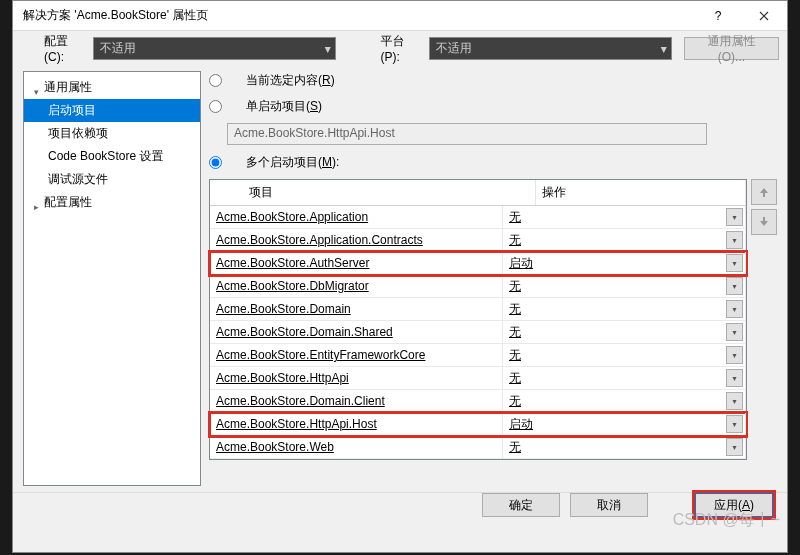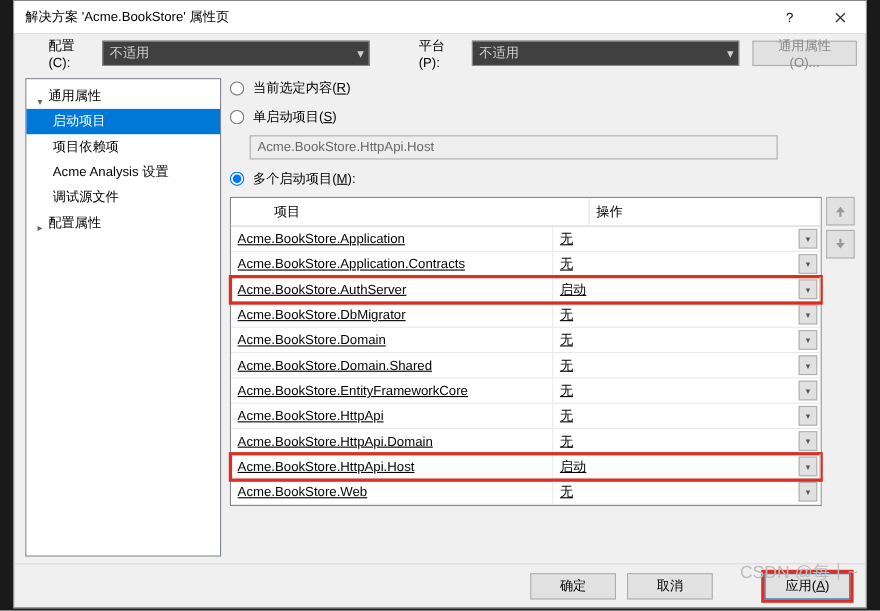--- a/index.html
+++ b/index.html
@@ -16,38 +16,38 @@
 .cfgbtn { height: 23px; background: #e1e1e1; border: 1px solid #adadad; color: #888; padding: 0 10px; display: flex; align-items: center; }
 .main { flex: 1; display: flex; padding: 6px 10px 6px 10px; gap: 8px; overflow: hidden; }
 .tree { width: 178px; border: 1px solid #828790; background: #fff; padding: 4px 0; }
 .tree-item { padding: 3px 6px 3px 24px; cursor: pointer; position: relative; }
 .tree-item.sel { background: #0078d7; color: #fff; }
 .tree-group { padding: 3px 6px 3px 10px; cursor: pointer; position: relative; display: flex; align-items: center; gap: 2px; }
 .tree-arrow { display: inline-block; width: 8px; height: 8px; }
 .tree-arrow.exp::before { content: "▾"; font-size: 9px; color: #666; }
 .tree-arrow.col::before { content: "▸"; font-size: 9px; color: #666; }
 .panel { flex: 1; display: flex; flex-direction: column; gap: 8px; }
-.radio-row { display: flex; align-items: center; gap: 8px; height: 18px; }
+.radio-row { display: flex; align-items: center; gap: 24px; height: 18px; }
 .radio-row input[type=radio] { margin: 0; }
 .proj-combo { width: 480px; height: 22px; background: #eee; border: 1px solid #adadad; color: #666; padding: 2px 6px; margin-left: 18px; }
 .grid-wrap { display: flex; gap: 4px; }
 .grid { flex: 1; border: 1px solid #828790; background: #fff; }
 .grid-head { display: flex; background: #fff; border-bottom: 1px solid #d0d0d0; padding-left: 33px; }
 .grid-head .gh { padding: 4px 6px; border-right: 1px solid #e5e5e5; }
 .grid-head .gh.c1 { width: 293px; }
 .grid-head .gh.c2 { flex: 1; }
 .grid-row { display: flex; border-bottom: 1px solid #e9e9e9; height: 23px; position: relative; text-decoration: underline; }
 .grid-row .gc { padding: 3px 6px; border-right: 1px solid #e9e9e9; display: flex; align-items: center; }
 .grid-row .gc.c1 { width: 293px; }
 .grid-row .gc.c2 { flex: 1; position: relative; }
 .grid-row .gc.c2 .dd { position: absolute; right: 2px; top: 2px; width: 17px; height: 18px; background: #e1e1e1; border: 1px solid #adadad; display: flex; align-items: center; justify-content: center; font-size: 8px; color: #555; }
 .grid-row.hl { outline: 3px solid #d93025; outline-offset: -1px; z-index: 2; justify-content: flex-end; }
 .side-btns { display: flex; flex-direction: column; gap: 4px; }
 .side-btn { width: 26px; height: 26px; background: #e1e1e1; border: 1px solid #adadad; display: flex; align-items: center; justify-content: center; cursor: pointer; color: #888; }
-.footer { height: 40px; border-top: 1px solid #ddd; display: flex; justify-content: flex-end; align-items: center; gap: 10px; padding: 0 14px; }
+.footer { height: 60px; border-top: 1px solid #ddd; display: flex; justify-content: flex-end; gap: 10px; padding: 0 14px; }
 .btn { min-width: 78px; height: 24px; background: #e1e1e1; border: 1px solid #adadad; cursor: pointer; padding: 0 10px; }
 .btn.hl { outline: 3px solid #d93025; outline-offset: 0px; border: 1px solid #0078d7; margin-left: 37px; }
 .watermark { position: absolute; right: 20px; bottom: 24px; color: #bcbcbc; font-size: 16px; pointer-events: none; z-index: 5; }
 .under { text-decoration: underline; }
 </style>
 </head>
 <body>
 
 <div class="dialog">
 
@@ -79,21 +79,21 @@
 
   <div class="main">
 
     <div class="tree">
       <div class="tree-group">
         <span class="tree-arrow exp"></span>
         <span>通用属性</span>
       </div>
       <div class="tree-item sel">启动项目</div>
       <div class="tree-item">项目依赖项</div>
-      <div class="tree-item">Acme Analysis 设置</div>
+      <div class="tree-item">Code BookStore 设置</div>
       <div class="tree-item">调试源文件</div>
       <div class="tree-group">
         <span class="tree-arrow col"></span>
         <span>配置属性</span>
       </div>
     </div>
 
     <div class="panel">
       <label class="radio-row">
         <input type="radio" name="st" style="">
@@ -142,21 +142,21 @@
               </div>
               <div class="grid-row">
                 <div class="gc c1">Acme.BookStore.EntityFrameworkCore</div>
                 <div class="gc c2">无<div class="dd">▾</div></div>
               </div>
               <div class="grid-row">
                 <div class="gc c1">Acme.BookStore.HttpApi</div>
                 <div class="gc c2">无<div class="dd">▾</div></div>
               </div>
               <div class="grid-row">
-                <div class="gc c1">Acme.BookStore.HttpApi.Domain</div>
+                <div class="gc c1">Acme.BookStore.Domain.Client</div>
                 <div class="gc c2">无<div class="dd">▾</div></div>
               </div>
               <div class="grid-row hl">
                 <div class="gc c1">Acme.BookStore.HttpApi.Host</div>
                 <div class="gc c2">启动<div class="dd">▾</div></div>
               </div>
               <div class="grid-row">
                 <div class="gc c1">Acme.BookStore.Web</div>
                 <div class="gc c2">无<div class="dd">▾</div></div>
               </div>

